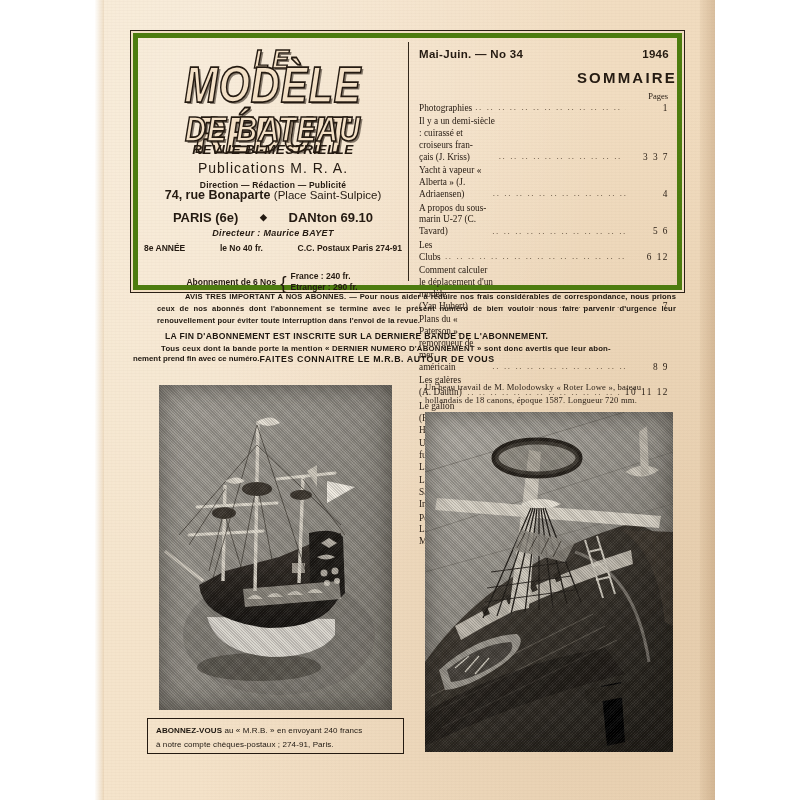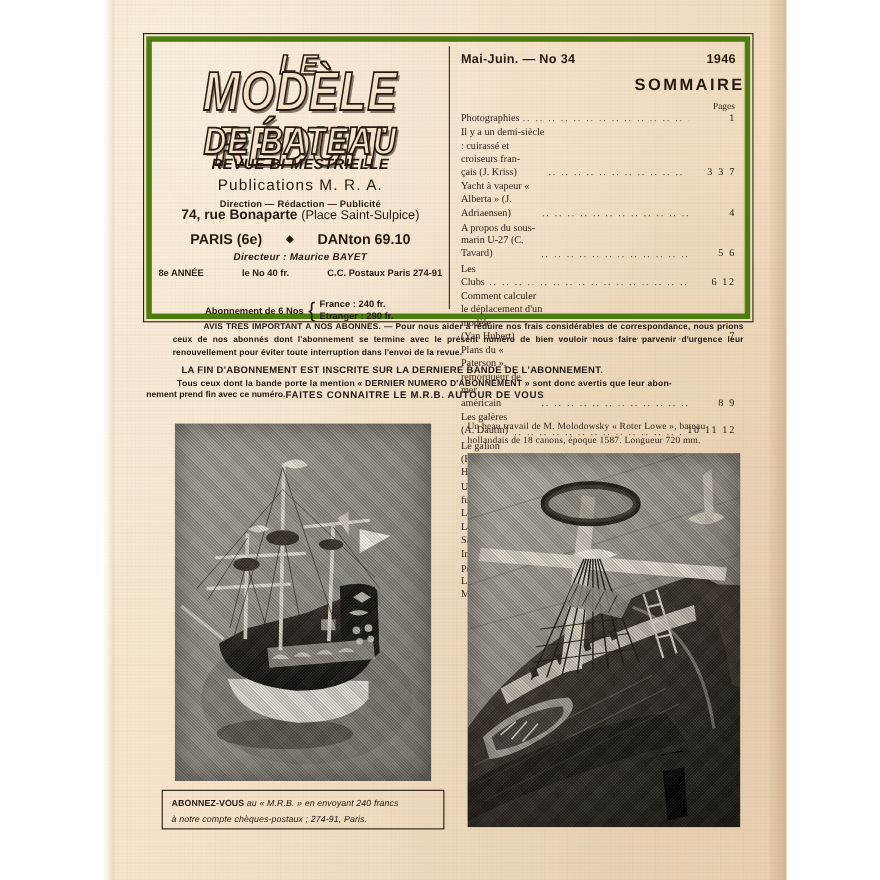--- a/index.html
+++ b/index.html
@@ -88,21 +88,21 @@
   .halftone{position:absolute;inset:0;opacity:.45;
     background-image:
       repeating-linear-gradient(45deg,rgba(0,0,0,.35) 0 1px,rgba(255,255,255,0) 1px 2px),
       repeating-linear-gradient(-45deg,rgba(255,255,255,.18) 0 1px,rgba(0,0,0,0) 1px 2px);}
   .vig{position:absolute;inset:0;box-shadow:inset 0 0 26px rgba(30,25,20,.55);}
 
   .adbox{position:absolute;left:147px;top:718px;width:255px;height:34px;
     border:1.2px solid #241a11;}
   .ad-t{position:absolute;left:8px;right:6px;top:5px;font-size:8px;font-weight:bold;
     color:#1d160f;line-height:1.7;letter-spacing:.1px;}
-  .ad-t .lt{font-weight:normal;font-style:italic;}
+  .ad-t .lt{font-weight:normal;}
 </style>
 </head>
 <body>
 
 <div class="scan"></div>
 <div class="grain"></div>
 <div class="edge-l"></div>
 <div class="edge-r"></div>
 
 <div class="mastbox">

